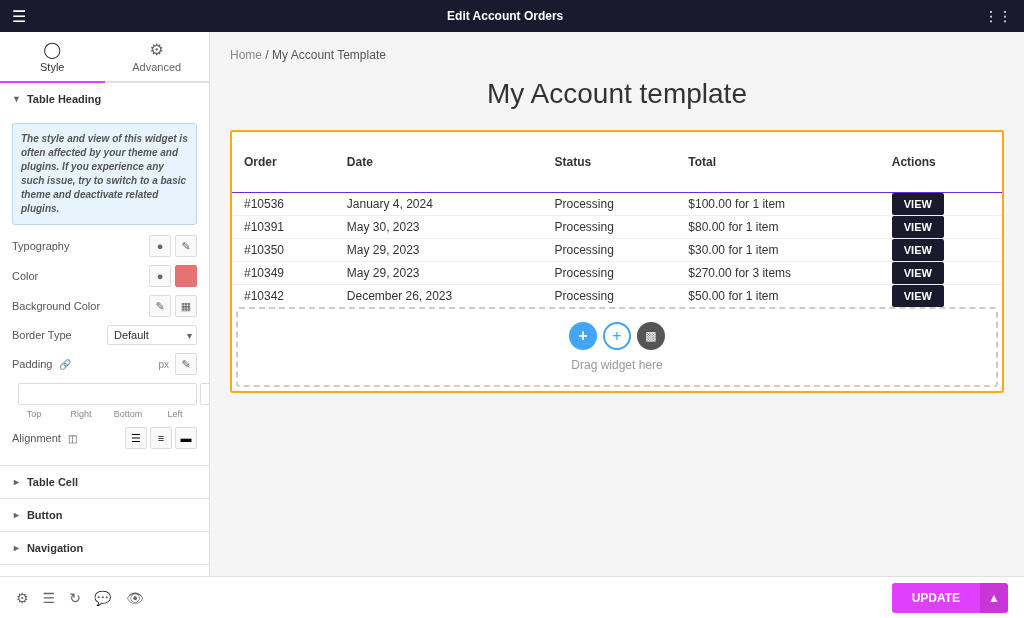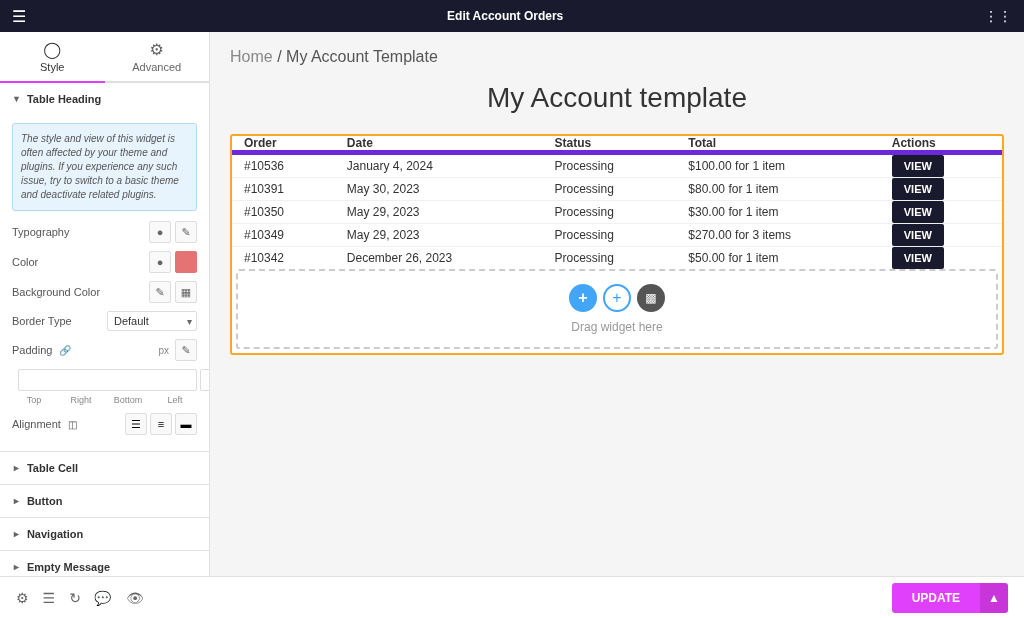--- a/index.html
+++ b/index.html
@@ -78,20 +78,21 @@
     .info-box {
       background: #e8f4fd;
       border: 1px solid #b3d9f5;
       border-radius: 3px;
       padding: 8px;
       font-size: 10px;
       color: #555;
       line-height: 1.4;
       margin-bottom: 10px;
       font-style: italic;
+      font-weight: bold;
     }
 
     .prop-row {
       display: flex;
       align-items: center;
       justify-content: space-between;
       margin-bottom: 8px;
     }
     .prop-label { font-size: 11px; color: #555; }
     .prop-controls { display: flex; gap: 4px; align-items: center; }
@@ -214,21 +215,21 @@
 
     
     .content-area {
       flex: 1;
       padding: 16px 20px;
       overflow-y: auto;
       background: #f5f5f5;
     }
 
     .breadcrumb {
-      font-size: 16px;
+      font-size: 12px;
       color: #888;
       margin-bottom: 16px;
     }
     .breadcrumb a { color: #888; text-decoration: none; }
     .breadcrumb span { color: #555; }
 
     .page-title {
       font-size: 28px;
       font-weight: 300;
       text-align: center;
@@ -244,25 +245,25 @@
       padding: 0;
       margin-bottom: 16px;
     }
 
     .orders-table {
       width: 100%;
       border-collapse: collapse;
     }
     .orders-table th {
       text-align: left;
-      padding: 0 12px;
+      padding: 23px 12px;
       font-size: 12px;
       font-weight: bold;
       color: #333;
-      border-bottom: 5px solid #6d28d9;
+      border-bottom: 1px solid #6d28d9;
     }
     .orders-table td {
       padding: 0 12px;
       font-size: 12px;
       color: #333;
       border-bottom: 1px solid #f0f0f0;
     }
     .orders-table tr:last-child td { border-bottom: none; }
 
     .view-btn {

